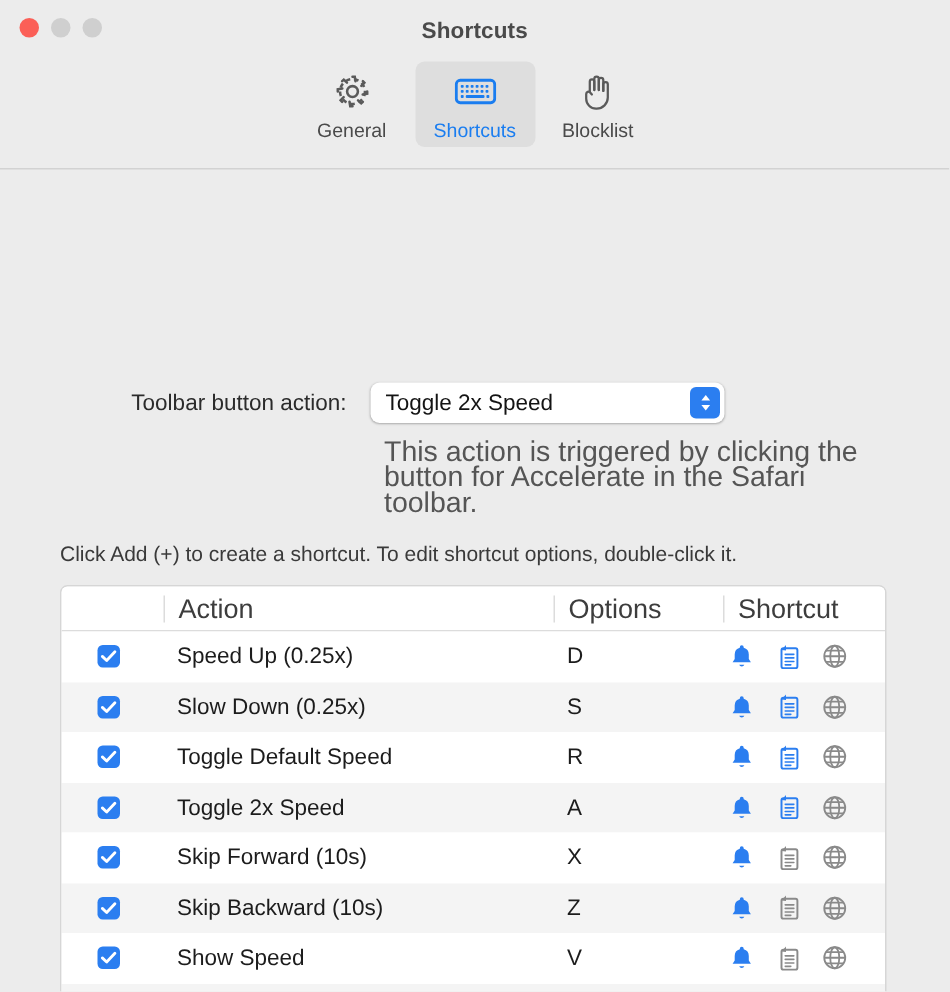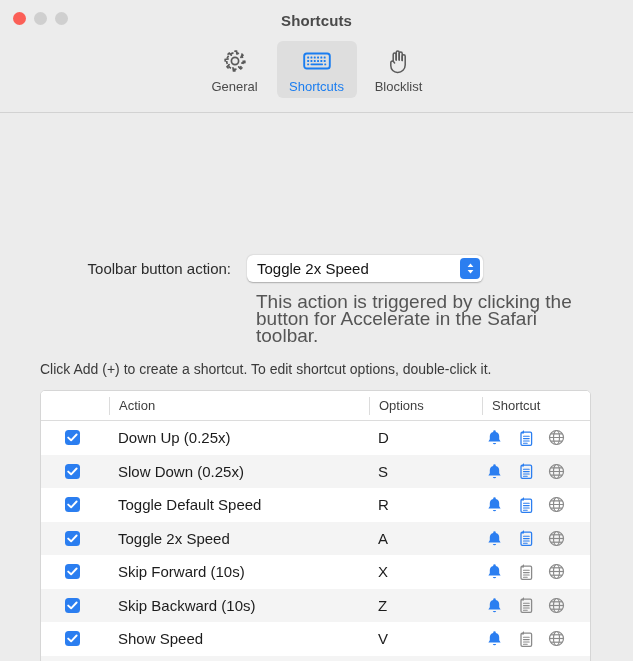--- a/index.html
+++ b/index.html
@@ -191,21 +191,21 @@
   }
   .table-head {
     display: flex;
     height: 30px;
     align-items: center;
     background: #ffffff;
     border-bottom: 1px solid #dcdcdc;
     box-sizing: border-box;
   }
   .th {
-    font-size: 13px;
+    font-size: 18px;
     color: #3d3d3d;
     box-sizing: border-box;
     height: 18px;
     line-height: 18px;
     padding-left: 9px;
     white-space: nowrap;
   }
   .th.sep {
     border-left: 1px solid #dcdcdc;
   }
@@ -379,21 +379,21 @@
 
       <div class="table-body" id="table-body">
           <div class="row odd">
             <div class="cell check col-check">
               <span class="checkbox">
                 <svg width="11" height="9" viewBox="0 0 11 9">
                   <path d="M1.2 4.6 L4.1 7.3 L9.6 1.5" fill="none" stroke="#ffffff" stroke-width="1.9" stroke-linecap="round" stroke-linejoin="round"></path>
                 </svg>
               </span>
             </div>
-            <div class="cell action col-action">Down Up (0.25x)</div>
+            <div class="cell action col-action">Speed Up (0.25x)</div>
             <div class="cell shortcut col-short">D</div>
             <div class="cell options col-opts">
               <span class="opt-icon">
                 <svg width="15" height="17" viewBox="0 0 15 17">
                   <path d="M7.5 1.2 a1.3 1.3 0 0 1 1.3 1.3 v0.4 a4.6 4.6 0 0 1 3.4 4.4 v3.0 l1.4 2.2 h-12.2 l1.4 -2.2 v-3.0 a4.6 4.6 0 0 1 3.4 -4.4 v-0.4 a1.3 1.3 0 0 1 1.3 -1.3 z" fill="#2b7ef0"></path>
                   <path d="M5.8 14.1 a1.8 1.8 0 0 0 3.4 0 z" fill="#2b7ef0"></path>
                 </svg>
               </span>
               <span class="opt-icon">
                 <svg width="16" height="18" viewBox="0 0 16 18">

